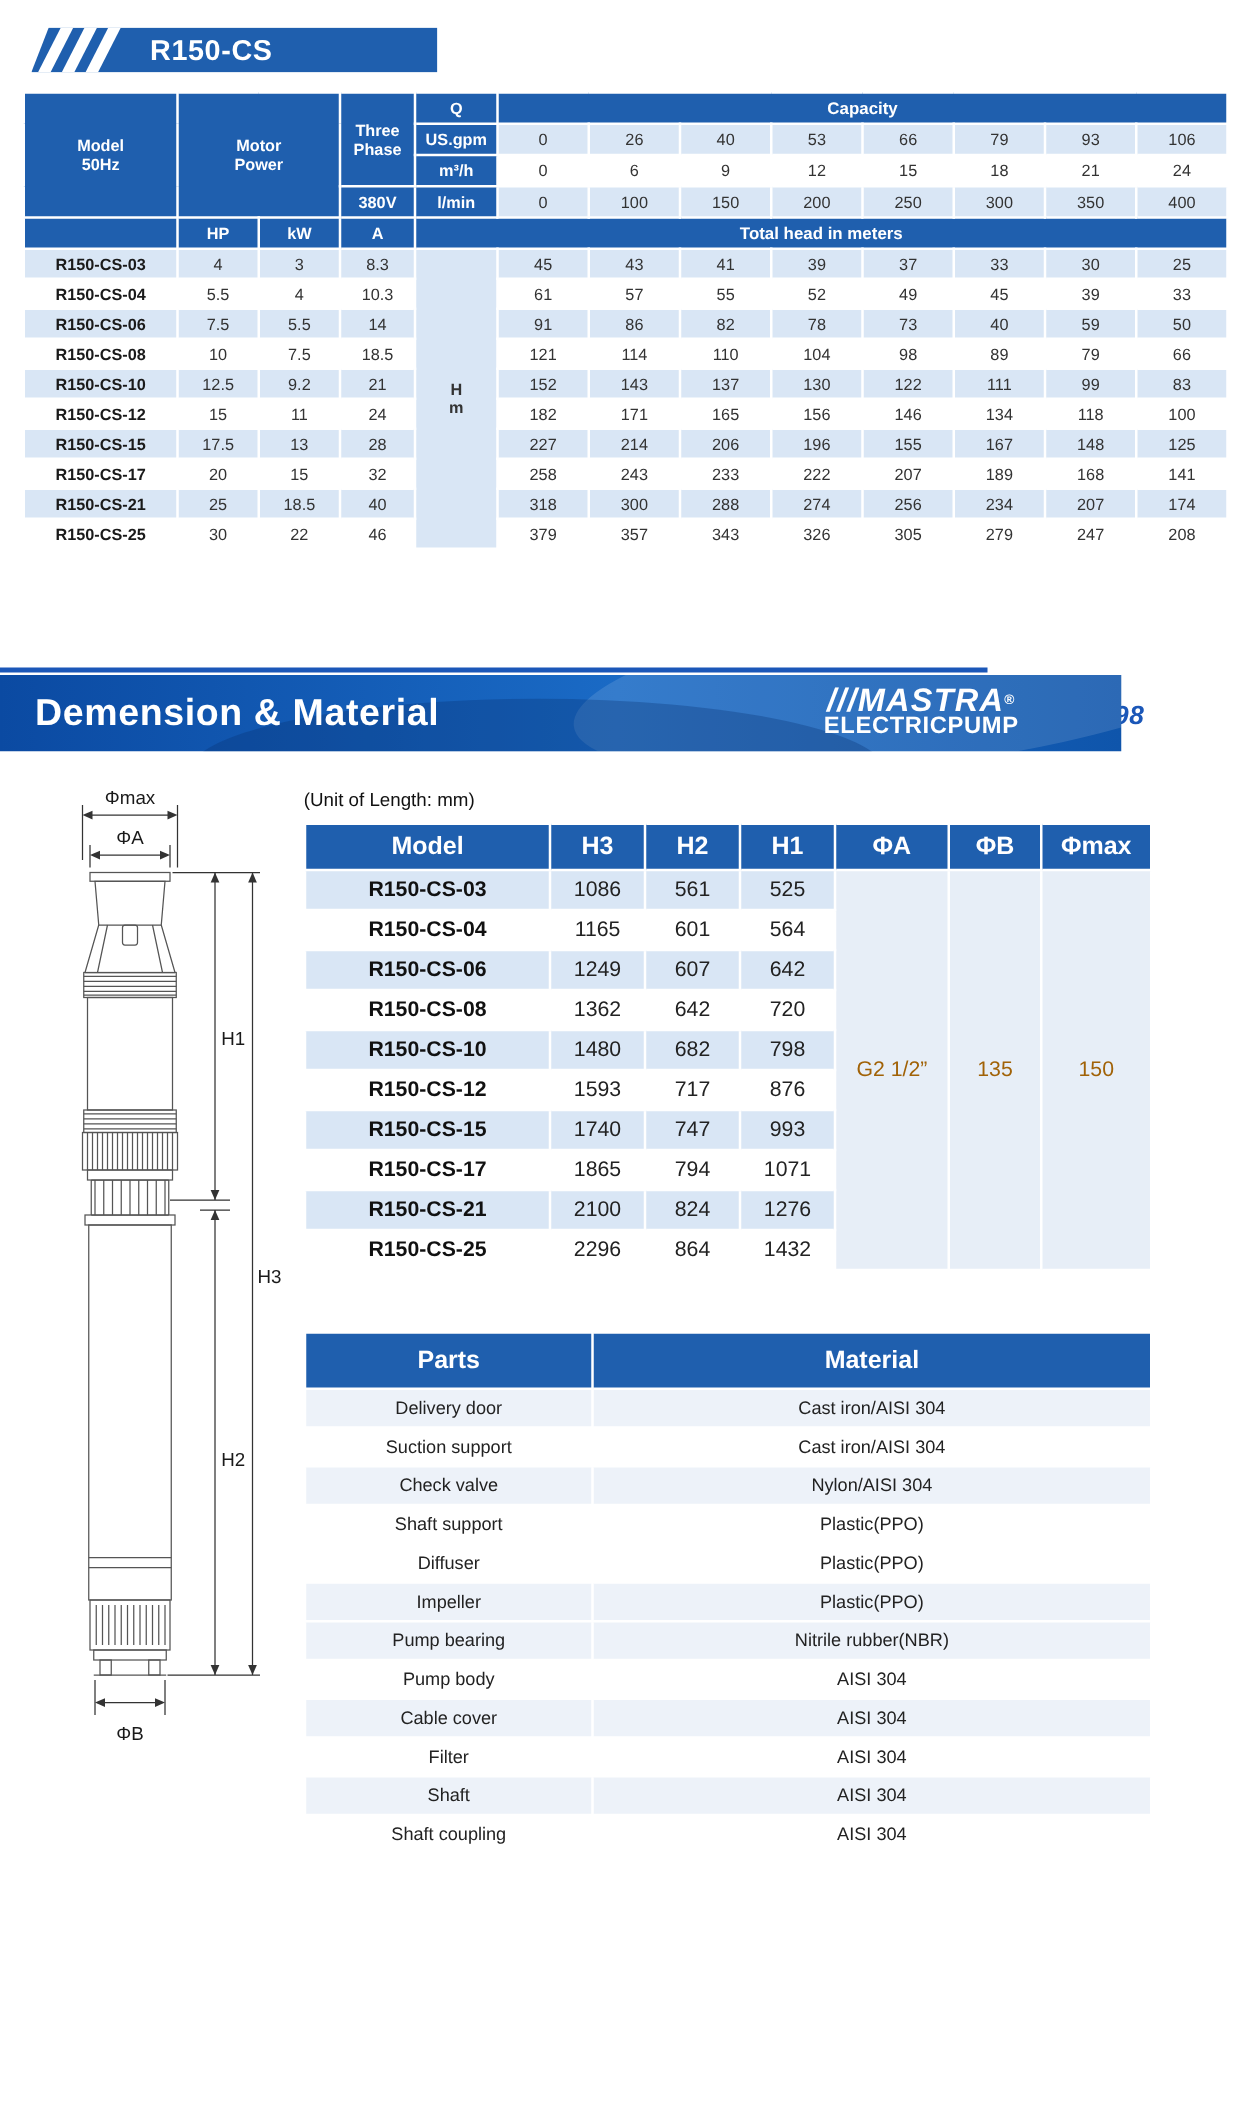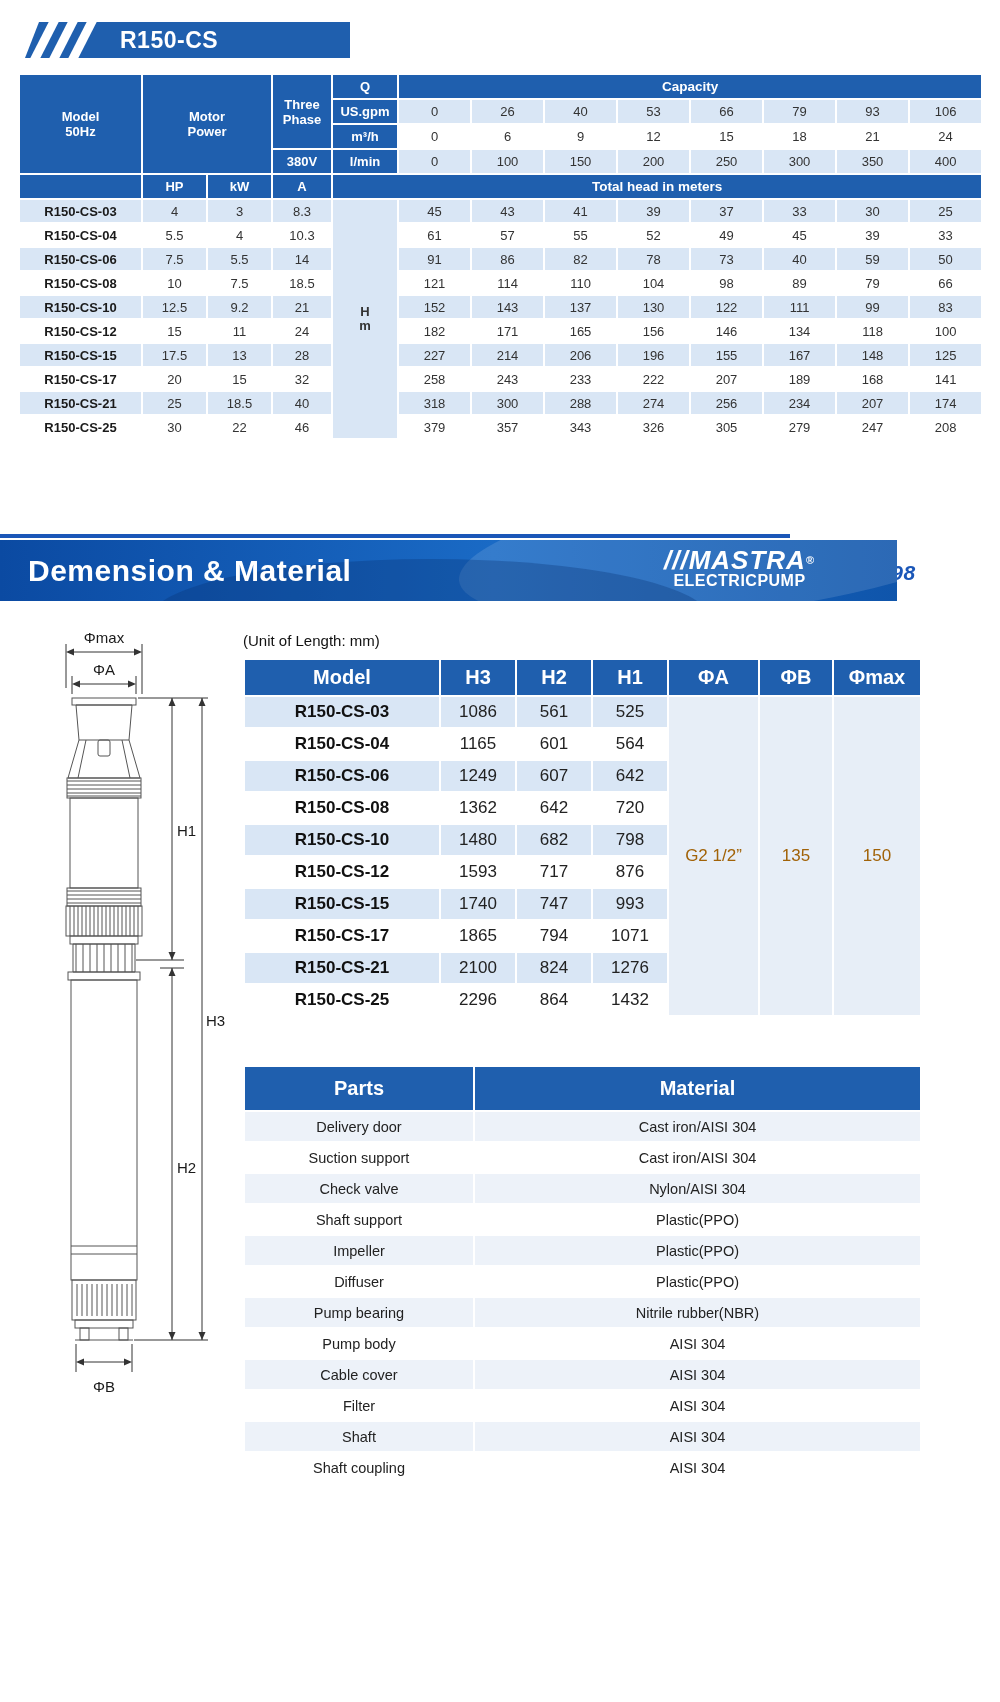--- a/index.html
+++ b/index.html
@@ -56,21 +56,21 @@
     content:'';position:absolute;left:150px;bottom:-78px;width:560px;height:120px;
     background:rgba(8,48,110,.30);border-radius:50%;
   }
   .section-title{
     position:absolute;left:28px;top:0;height:61px;line-height:61px;z-index:2;
     color:#fff;font-size:30px;font-weight:700;letter-spacing:.5px;
   }
   .logo{position:absolute;right:82px;top:7px;z-index:2;text-align:center;color:#fff;}
   .logo-brand{font-size:26px;font-weight:900;font-style:italic;letter-spacing:1px;line-height:26px;}
   .logo-reg{font-size:11px;vertical-align:top;font-style:normal;}
-  .logo-sub{font-size:16px;font-weight:700;letter-spacing:.5px;line-height:16px;}
+  .logo-sub{font-size:19px;font-weight:700;letter-spacing:.5px;line-height:16px;}
   
   .unit-note{position:absolute;left:243px;top:632px;font-size:15px;color:#111;}
   
   #dim-table{
     position:absolute;left:243px;top:658px;width:677px;font-size:17px;
     border:2px solid #2e6bb2;
   }
   #dim-table .hrow{height:37px;}
   #dim-table .hrow th{font-size:20px;}
   #dim-table tbody tr{height:32px;}
@@ -448,26 +448,26 @@
       </tr>
       <tr>
         <td class="plt">Check valve</td>
         <td class="plt">Nylon/AISI 304</td>
       </tr>
       <tr>
         <td class="wt">Shaft support</td>
         <td class="wt">Plastic(PPO)</td>
       </tr>
       <tr>
+        <td class="wt">Diffuser</td>
+        <td class="wt">Plastic(PPO)</td>
+      </tr>
+      <tr>
         <td class="plt">Impeller</td>
         <td class="plt">Plastic(PPO)</td>
-      </tr>
-      <tr>
-        <td class="wt">Diffuser</td>
-        <td class="wt">Plastic(PPO)</td>
       </tr>
       <tr>
         <td class="plt">Pump bearing</td>
         <td class="plt">Nitrile rubber(NBR)</td>
       </tr>
       <tr>
         <td class="wt">Pump body</td>
         <td class="wt">AISI 304</td>
       </tr>
       <tr>

